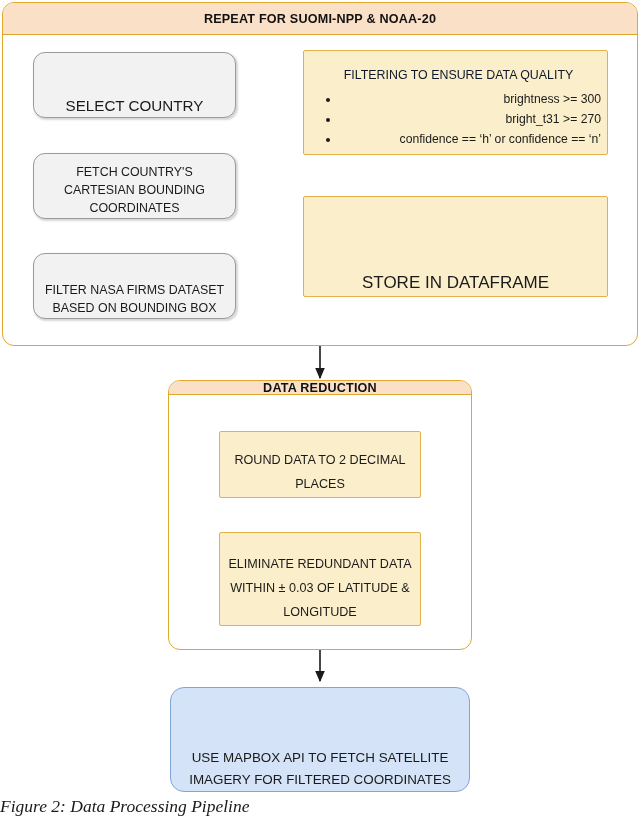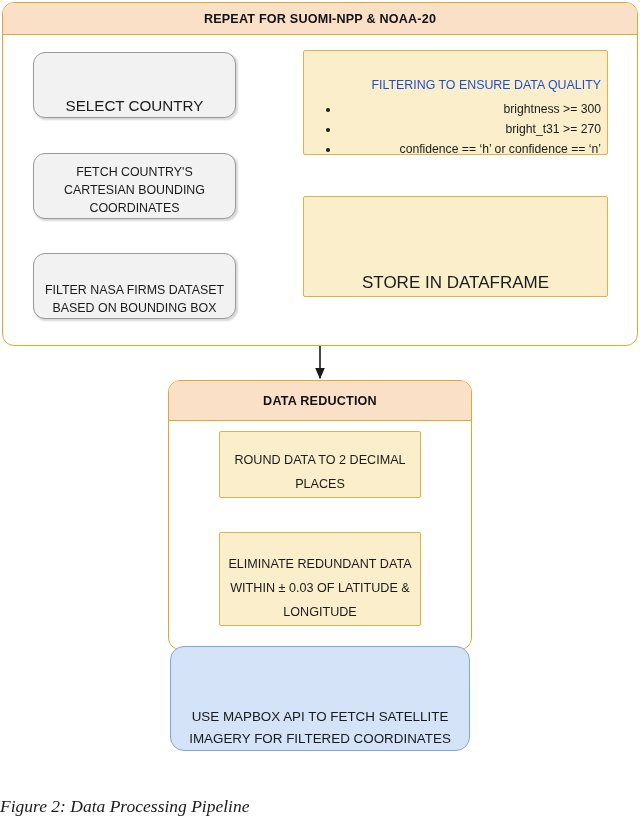--- a/index.html
+++ b/index.html
@@ -76,23 +76,23 @@
     background: #D4E3F7;
     border: 1.3px solid #7FA6D9;
     border-radius: 14px;
   }
 
   .node-inner { width: 100%; padding: 0 8px; box-sizing: border-box; }
 
   
   .filter-title {
     font-size: 12.4px;
-    text-align: right;
-    margin: 14px 0 5px 6px;
-    color: #1d4ed8;
+    text-align: center;
+    margin: 4px 0 5px 6px;
+    color: #0f172a;
   }
   ul.filter-list {
     margin: 0;
     padding: 0 0 0 30px;
     text-align: right;
     list-style: disc;
     font-size: 12.2px;
     line-height: 1.62;
   }
   ul.filter-list li { padding-left: 2px; }
@@ -162,30 +162,30 @@
         <li>confidence == ‘h’ or confidence == ‘n’</li>
       </ul>
     </div>
   </div>
 
   <div class="node node-cream" style="left:303px; top:196px; width:305px; height:101px; font-size:17px;">
     <div class="node-inner">STORE IN DATAFRAME</div>
   </div>
 
   <div class="group" style="left:168px; top:380px; width:304px; height:270px;">
-    <div class="group-header" style="height:40px; font-size:12.6px;">DATA REDUCTION</div>
+    <div class="group-header" style="height:14px; font-size:12.6px;">DATA REDUCTION</div>
   </div>
 
   <div class="node node-cream" style="left:219px; top:431px; width:202px; height:67px; font-size:12.6px; line-height:1.9;">
     <div class="node-inner">ROUND DATA TO 2 DECIMAL PLACES</div>
   </div>
 
   <div class="node node-cream" style="left:219px; top:532px; width:202px; height:94px; font-size:12.6px; line-height:1.9;">
     <div class="node-inner">ELIMINATE REDUNDANT DATA WITHIN ± 0.03 OF LATITUDE &amp; LONGITUDE</div>
   </div>
 
-  <div class="node node-blue" style="left:170px; top:646px; width:300px; height:105px; font-size:13.4px; line-height:1.65;">
+  <div class="node node-blue" style="left:170px; top:687px; width:300px; height:105px; font-size:13.4px; line-height:1.65;">
     <div class="node-inner">USE MAPBOX API TO FETCH SATELLITE IMAGERY FOR FILTERED COORDINATES</div>
   </div>
 
   <div class="caption">Figure 2: Data Processing Pipeline</div>
 
 </div>
 
 </body></html>

